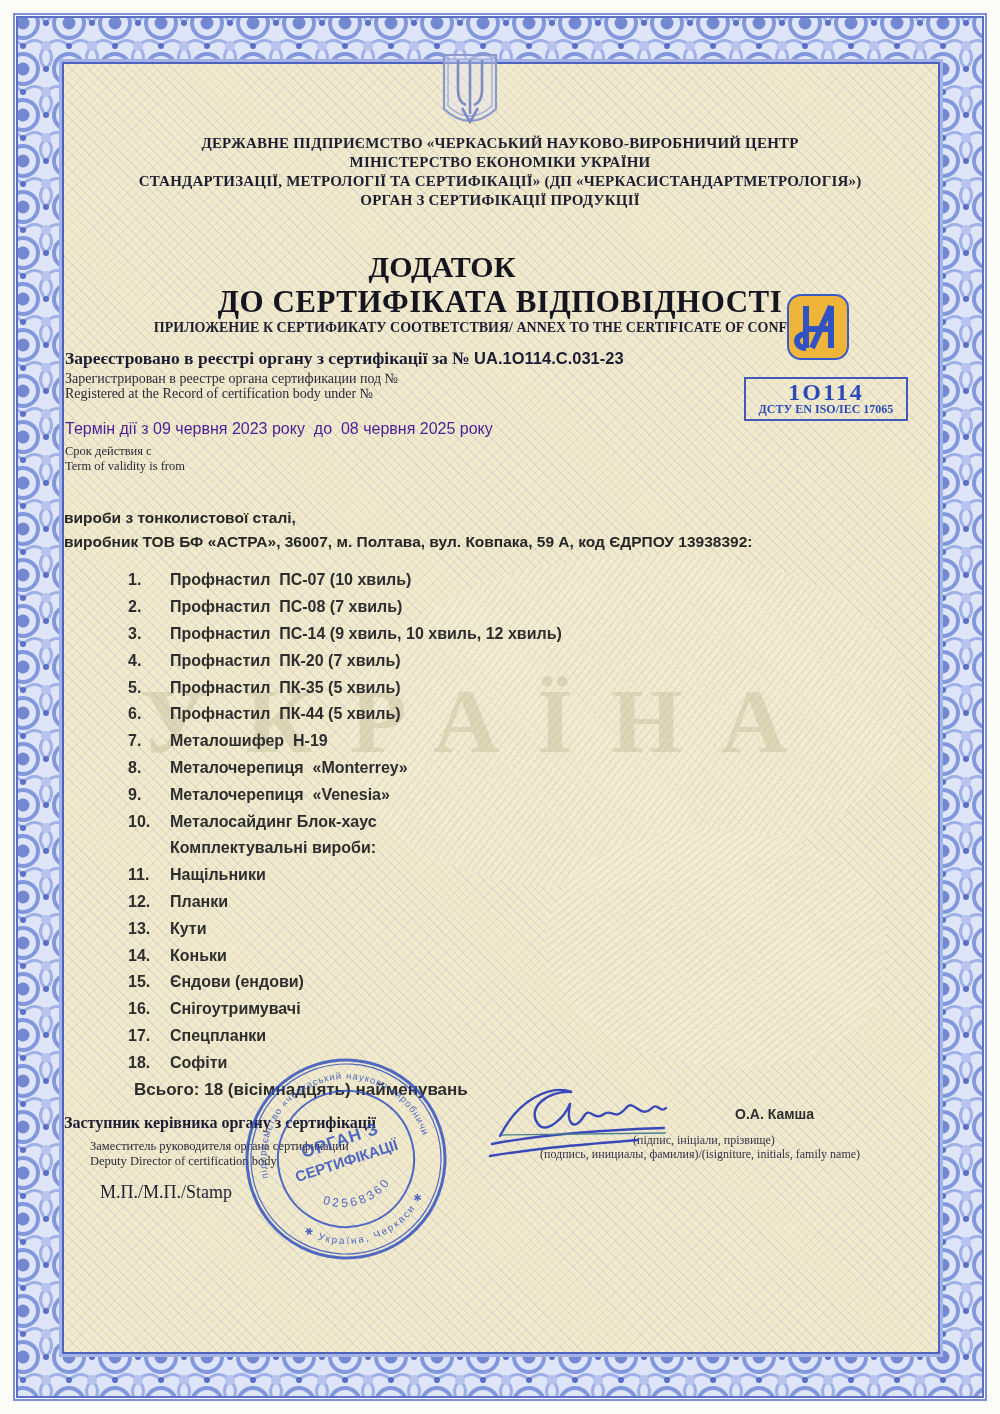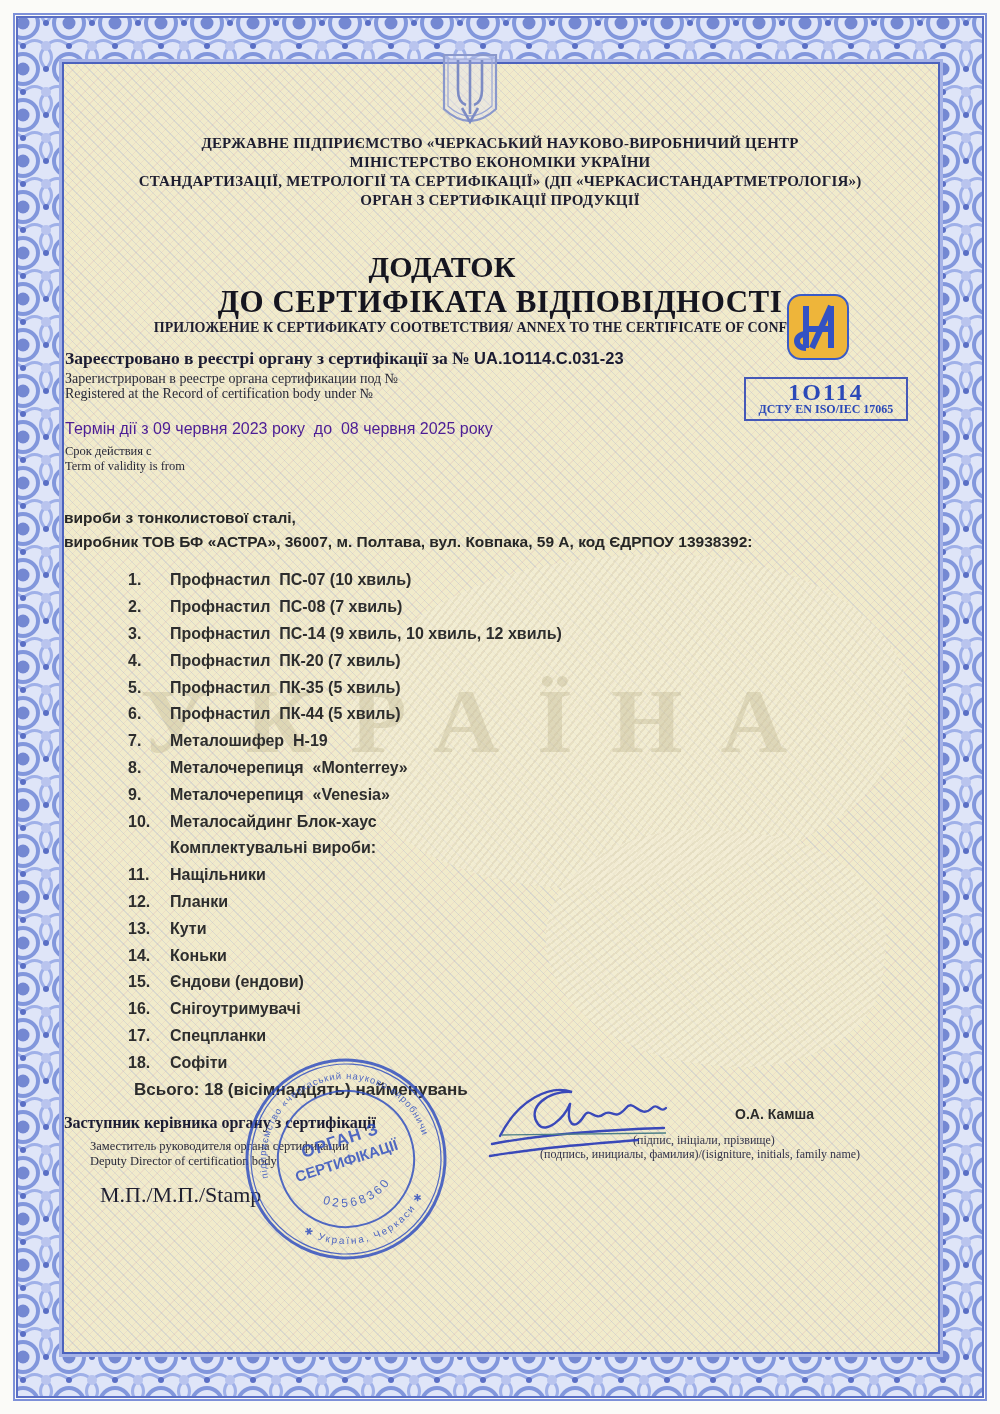--- a/index.html
+++ b/index.html
@@ -53,21 +53,21 @@
   .intro{left:64px;top:506px;z-index:3;font-family:"Liberation Sans",sans-serif;font-weight:bold;font-size:15.5px;line-height:24px;color:#262626;}
   
   .items{left:128px;top:567px;width:680px;z-index:3;font-family:"Liberation Sans",sans-serif;font-weight:bold;font-size:16px;color:#2d2d2d;}
   .items .row{display:flex;height:26.8px;align-items:center;}
   .items .num{width:42px;flex:0 0 42px;}
   .items .txt{white-space:pre;}
   .total{left:134px;top:1080px;z-index:3;font-family:"Liberation Sans",sans-serif;font-weight:bold;font-size:17px;color:#2b2b2b;}
   
   .sig-title{left:64px;top:1114px;z-index:3;font-weight:bold;font-size:16px;color:#1b1b32;}
   .sig-small{left:64px;top:1139px;z-index:3;font-size:12.5px;line-height:14.5px;color:#2a2a38;margin-left:26px;}
-  .mp{left:100px;top:1182px;z-index:3;font-size:22px;color:#1f1f30;}
+  .mp{left:100px;top:1182px;z-index:3;font-size:18px;color:#1f1f30;}
   .sig-name{left:735px;top:1106px;z-index:4;font-family:"Liberation Sans",sans-serif;font-weight:bold;font-size:14px;color:#2b2b2b;}
   .cap1{left:633px;top:1133px;z-index:3;font-size:12px;color:#33334a;}
   .cap2{left:540px;top:1147px;z-index:3;font-size:12px;color:#33334a;}
   .stamp{left:240px;top:1053px;z-index:5;}
   .signature{left:488px;top:1078px;z-index:5;}
   .trident{left:438px;top:52px;z-index:3;}
   .logo{left:786px;top:293px;z-index:3;}
 </style>
 </head>
 <body>

